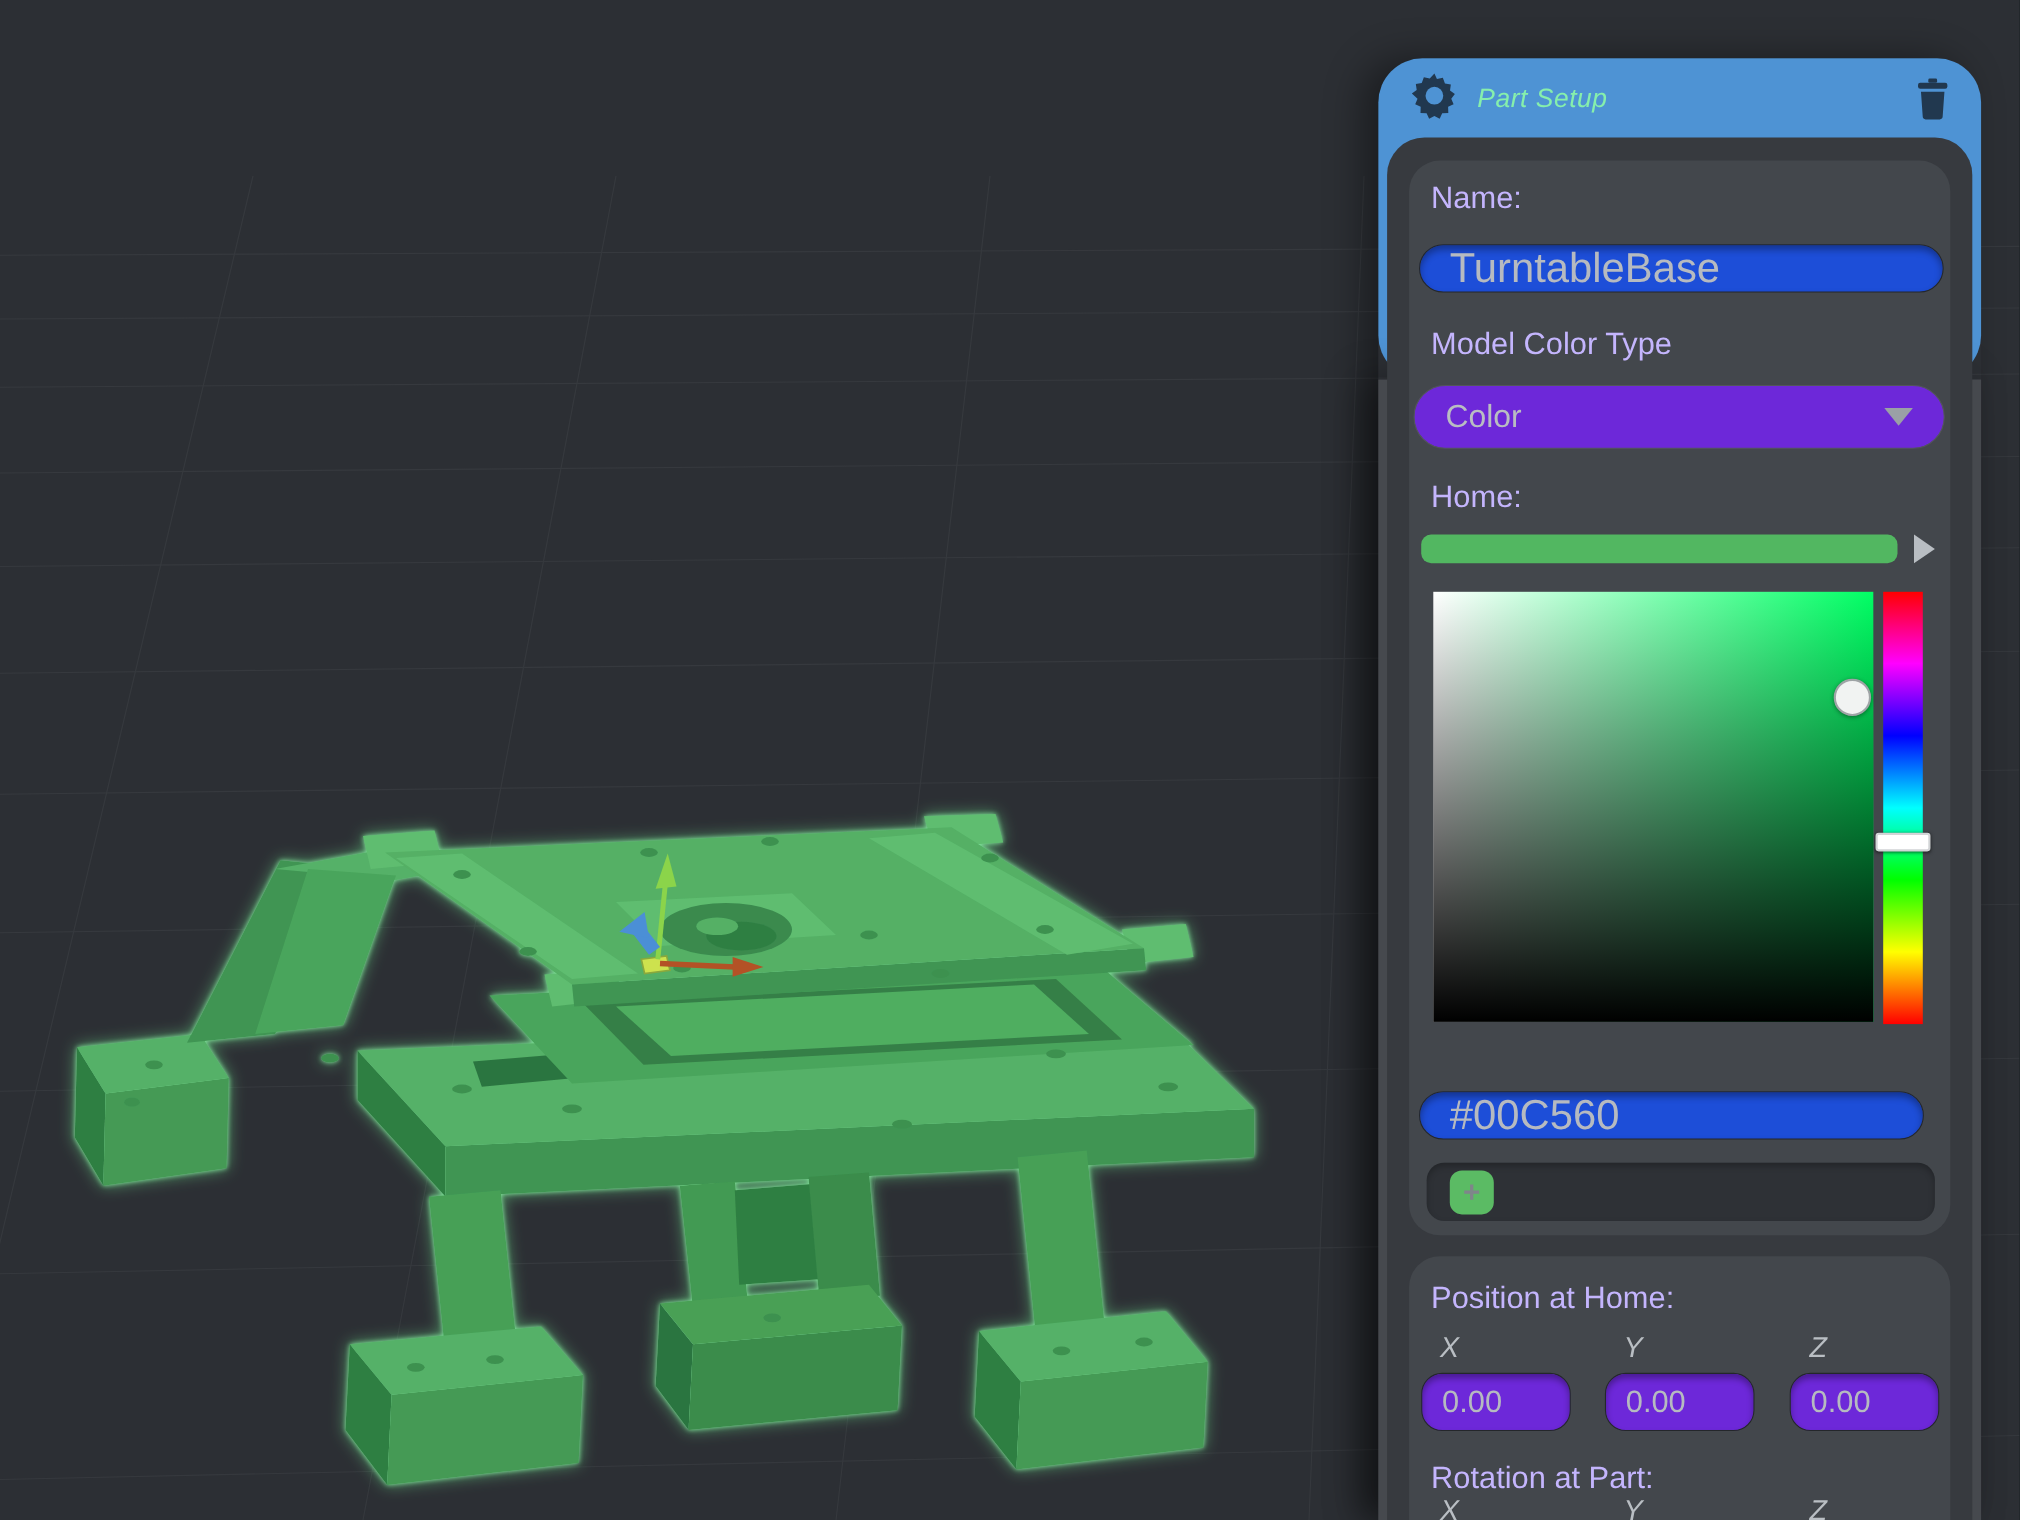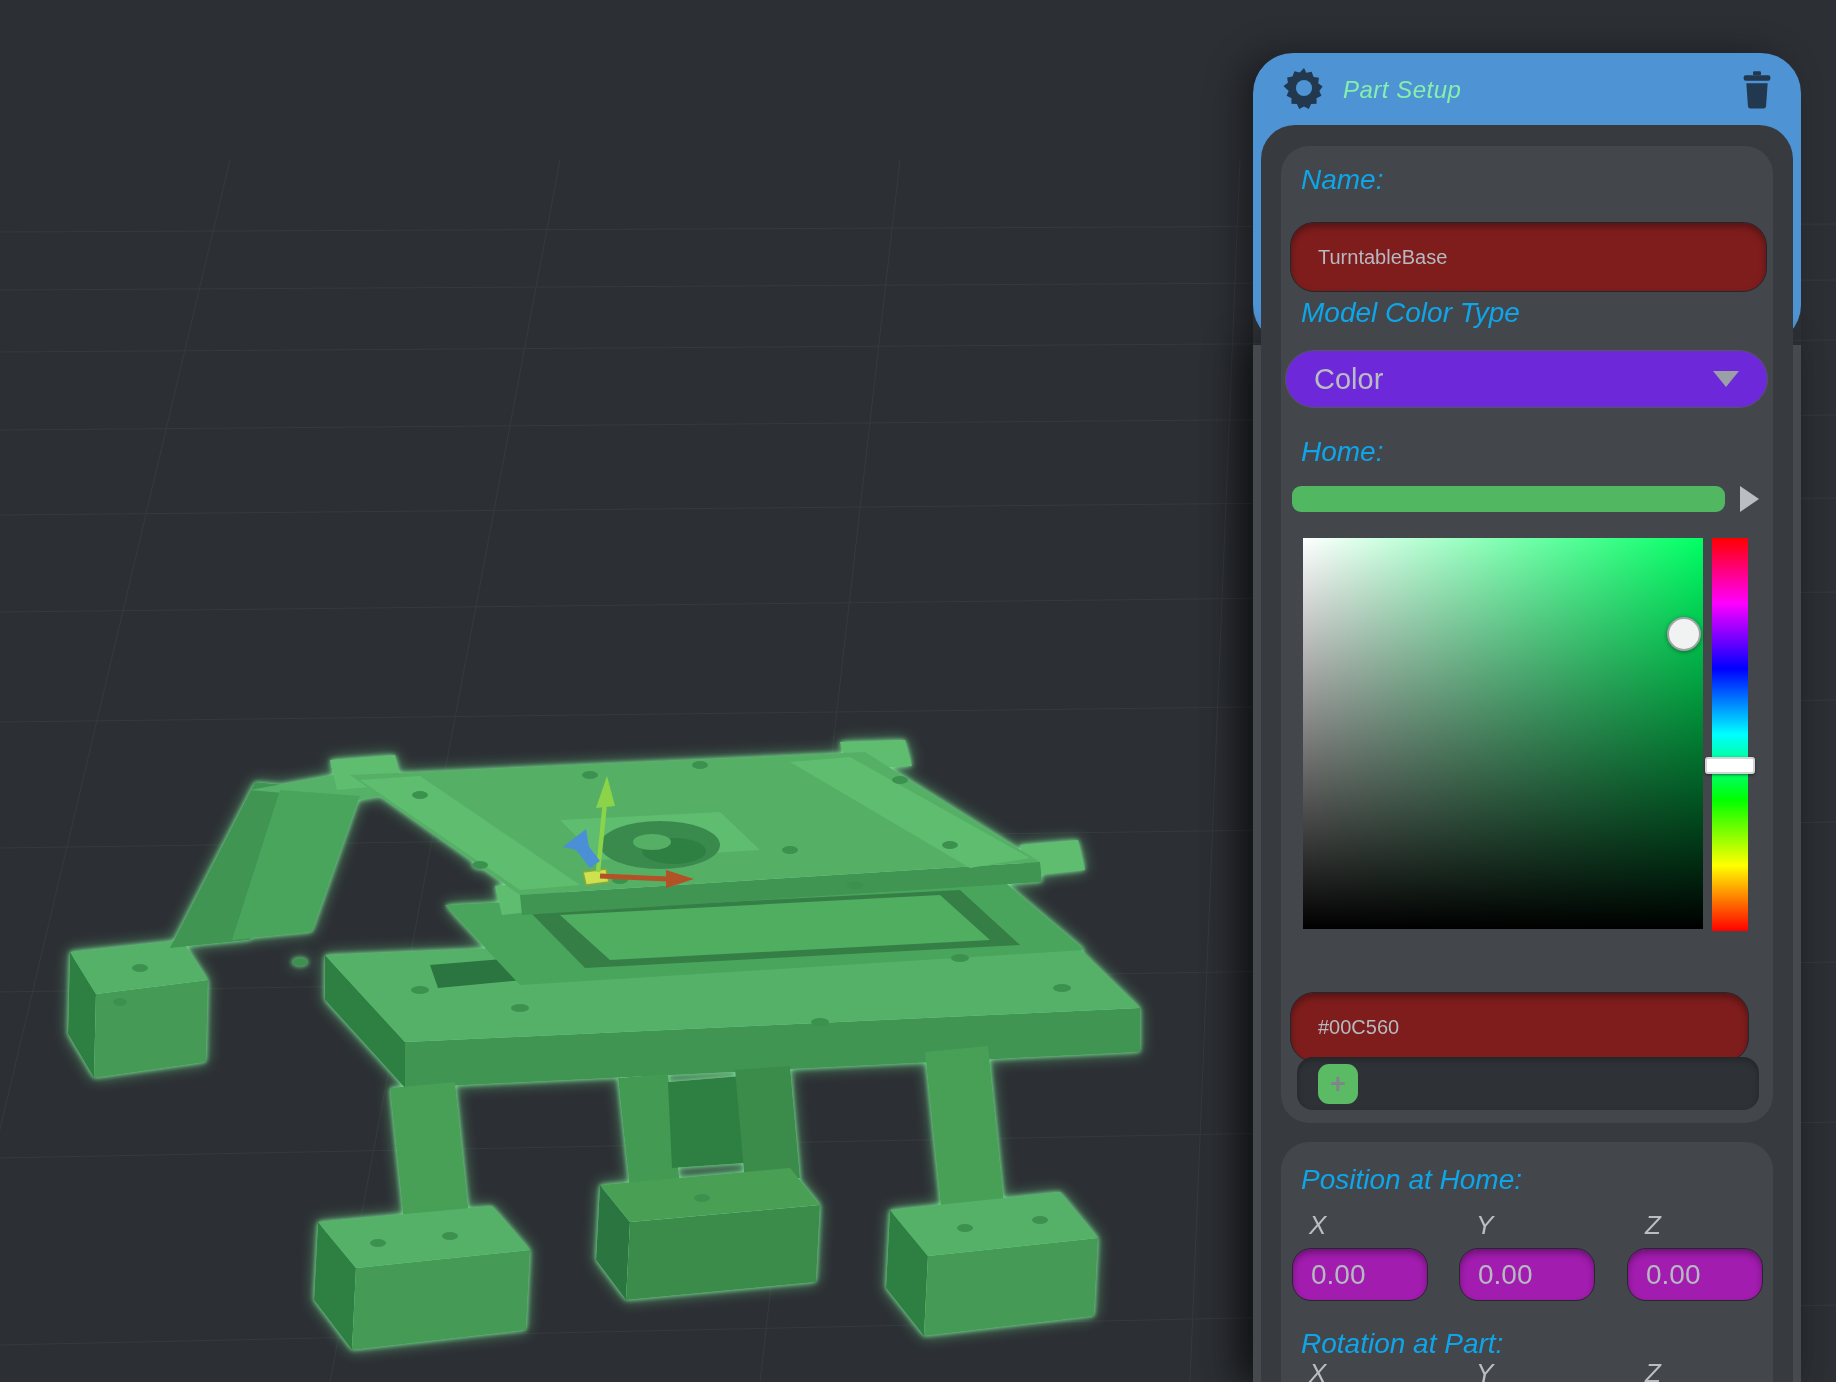--- a/index.html
+++ b/index.html
@@ -32,27 +32,27 @@
   .panel-interior{
     position:absolute;left:1261px;top:125px;width:532px;height:1257px;
     background:#373a3f;border-radius:34px 34px 0 0;
   }
   .section{
     position:absolute;left:1281px;width:492px;background:#43474c;border-radius:28px;
   }
   #section-appearance{top:146px;height:977px;}
   #section-home{top:1142px;height:240px;border-radius:28px 28px 0 0;}
   .field-label{
-    position:absolute;font-size:28px;font-style:italic;color:#0ea5e9;white-space:nowrap;
+    position:absolute;font-size:28px;color:#c4b5fd;white-space:nowrap;
   }
   .text-input{
-    position:absolute;height:70px;box-sizing:border-box;
-    background:#7f1d1d;border:1px solid #24272b;border-radius:24px;
+    position:absolute;height:44px;box-sizing:border-box;
+    background:#1d4ed8;border:1px solid #24272b;border-radius:24px;
     box-shadow:inset 0 4px 7px rgba(0,0,0,.33);
-    color:#b6bac0;font-size:20px;font-family:"Liberation Sans",sans-serif;
+    color:#b6bac0;font-size:38px;font-family:"Liberation Sans",sans-serif;
     padding:0 0 0 27px;outline:none;
   }
   .dropdown{
     position:absolute;left:1285px;top:350px;width:483px;height:58px;box-sizing:border-box;
     background:#6d28d9;border:1px solid #53565b;border-radius:29px;
     display:flex;align-items:center;padding:0 28px;color:#b9bdc2;font-size:29px;
     cursor:pointer;
   }
   .dropdown .caret{
     margin-left:auto;width:0;height:0;
@@ -100,21 +100,21 @@
     position:absolute;left:1318px;top:1064px;width:40px;height:40px;
     border:none;border-radius:11px;background:#5bbb64;
     color:#7f858a;font-size:27px;font-weight:bold;line-height:38px;text-align:center;
     padding:0;cursor:pointer;font-family:"Liberation Sans",sans-serif;
   }
   .axis-label{
     position:absolute;font-size:26px;font-style:italic;color:#b9bec3;
   }
   .num-input{
     position:absolute;width:136px;height:53px;box-sizing:border-box;
-    background:#a21caf;border:1px solid #24272b;border-radius:19px;
+    background:#6d28d9;border:1px solid #24272b;border-radius:19px;
     box-shadow:inset 0 4px 6px rgba(0,0,0,.33);
     color:#b6bac0;font-size:28px;font-family:"Liberation Sans",sans-serif;
     padding:0 0 0 18px;outline:none;
   }
   .icon-btn{background:none;border:none;padding:0;cursor:pointer;line-height:0;}
 </style>
 </head>
 <body>
 
 <div id="stage">

